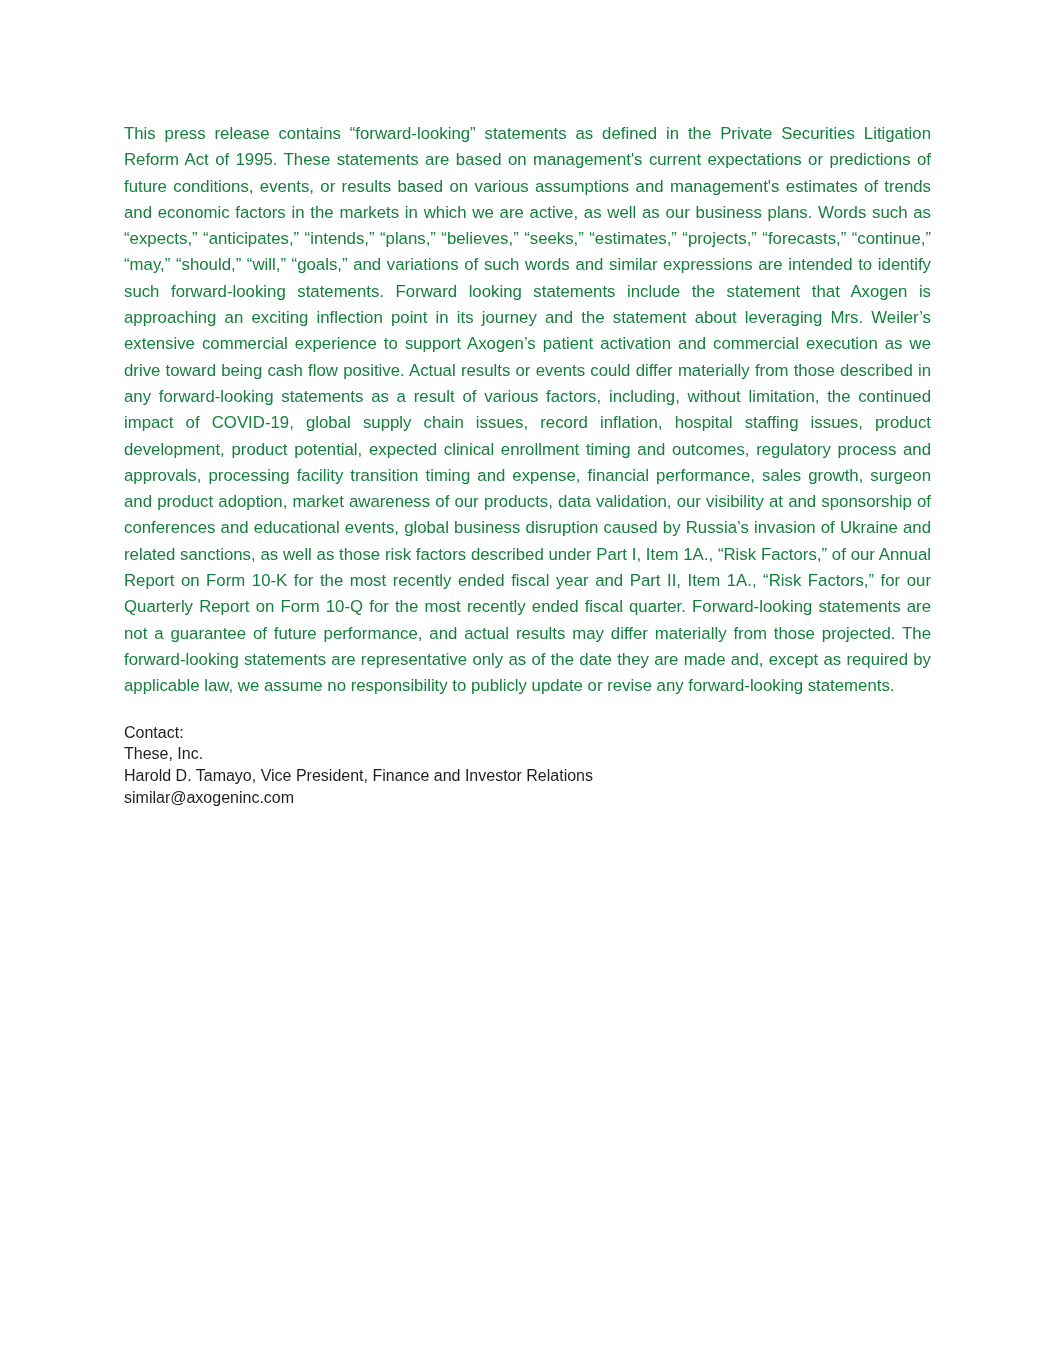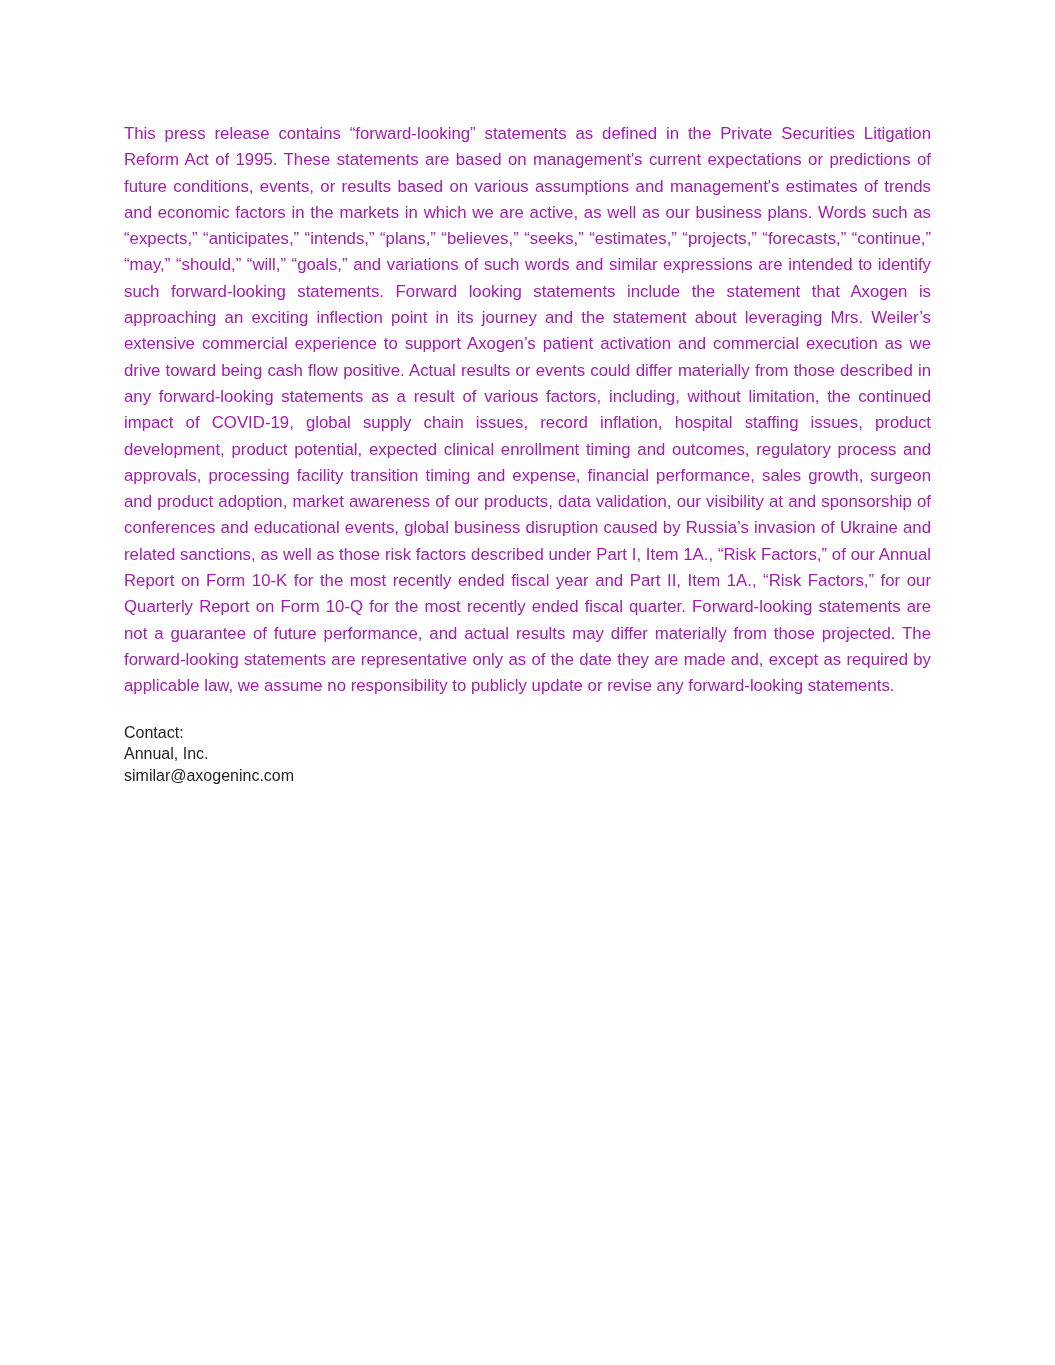--- a/index.html
+++ b/index.html
@@ -26,21 +26,21 @@
   .content {
     position: absolute;
     top: 121px;
     left: 124px;
     width: 807px;
   }
   .disclaimer-paragraph {
     font-size: 16.8px;
     line-height: 26.3px;
     text-align: justify;
-    color: #a21caf;
+    color: #15803d;
     margin: 0;
   }
   .contact-block {
     margin-top: 22px;
     font-size: 16px;
     line-height: 21.7px;
     color: #1f1f1f;
   }
   .contact-line {
     white-space: nowrap;
@@ -49,18 +49,19 @@
 </head>
 <body>
 
 <div class="page">
   <div class="content">
 
     <p class="disclaimer-paragraph">This press release contains “forward-looking” statements as defined in the Private Securities Litigation Reform Act of 1995. These statements are based on management's current expectations or predictions of future conditions, events, or results based on various assumptions and management's estimates of trends and economic factors in the markets in which we are active, as well as our business plans. Words such as “expects,” “anticipates,” “intends,” “plans,” “believes,” “seeks,” “estimates,” “projects,” “forecasts,” “continue,” “may,” “should,” “will,” “goals,” and variations of such words and similar expressions are intended to identify such forward-looking statements. Forward looking statements include the statement that Axogen is approaching an exciting inflection point in its journey and the statement about leveraging Mrs. Weiler’s extensive commercial experience to support Axogen’s patient activation and commercial execution as we drive toward being cash flow positive. Actual results or events could differ materially from those described in any forward-looking statements as a result of various factors, including, without limitation, the continued impact of COVID-19, global supply chain issues, record inflation, hospital staffing issues, product development, product potential, expected clinical enrollment timing and outcomes, regulatory process and approvals, processing facility transition timing and expense, financial performance, sales growth, surgeon and product adoption, market awareness of our products, data validation, our visibility at and sponsorship of conferences and educational events, global business disruption caused by Russia’s invasion of Ukraine and related sanctions, as well as those risk factors described under Part I, Item 1A., “Risk Factors,” of our Annual Report on Form 10-K for the most recently ended fiscal year and Part II, Item 1A., “Risk Factors,” for our Quarterly Report on Form 10-Q for the most recently ended fiscal quarter. Forward-looking statements are not a guarantee of future performance, and actual results may differ materially from those projected. The forward-looking statements are representative only as of the date they are made and, except as required by applicable law, we assume no responsibility to publicly update or revise any forward-looking statements.</p>
 
     <div class="contact-block">
       <div class="contact-line">Contact:</div>
-      <div class="contact-line">Annual, Inc.</div>
+      <div class="contact-line">These, Inc.</div>
+      <div class="contact-line">Harold D. Tamayo, Vice President, Finance and Investor Relations</div>
       <div class="contact-line">similar@axogeninc.com</div>
     </div>
 
   </div>
 </div>
 
 </body></html>

